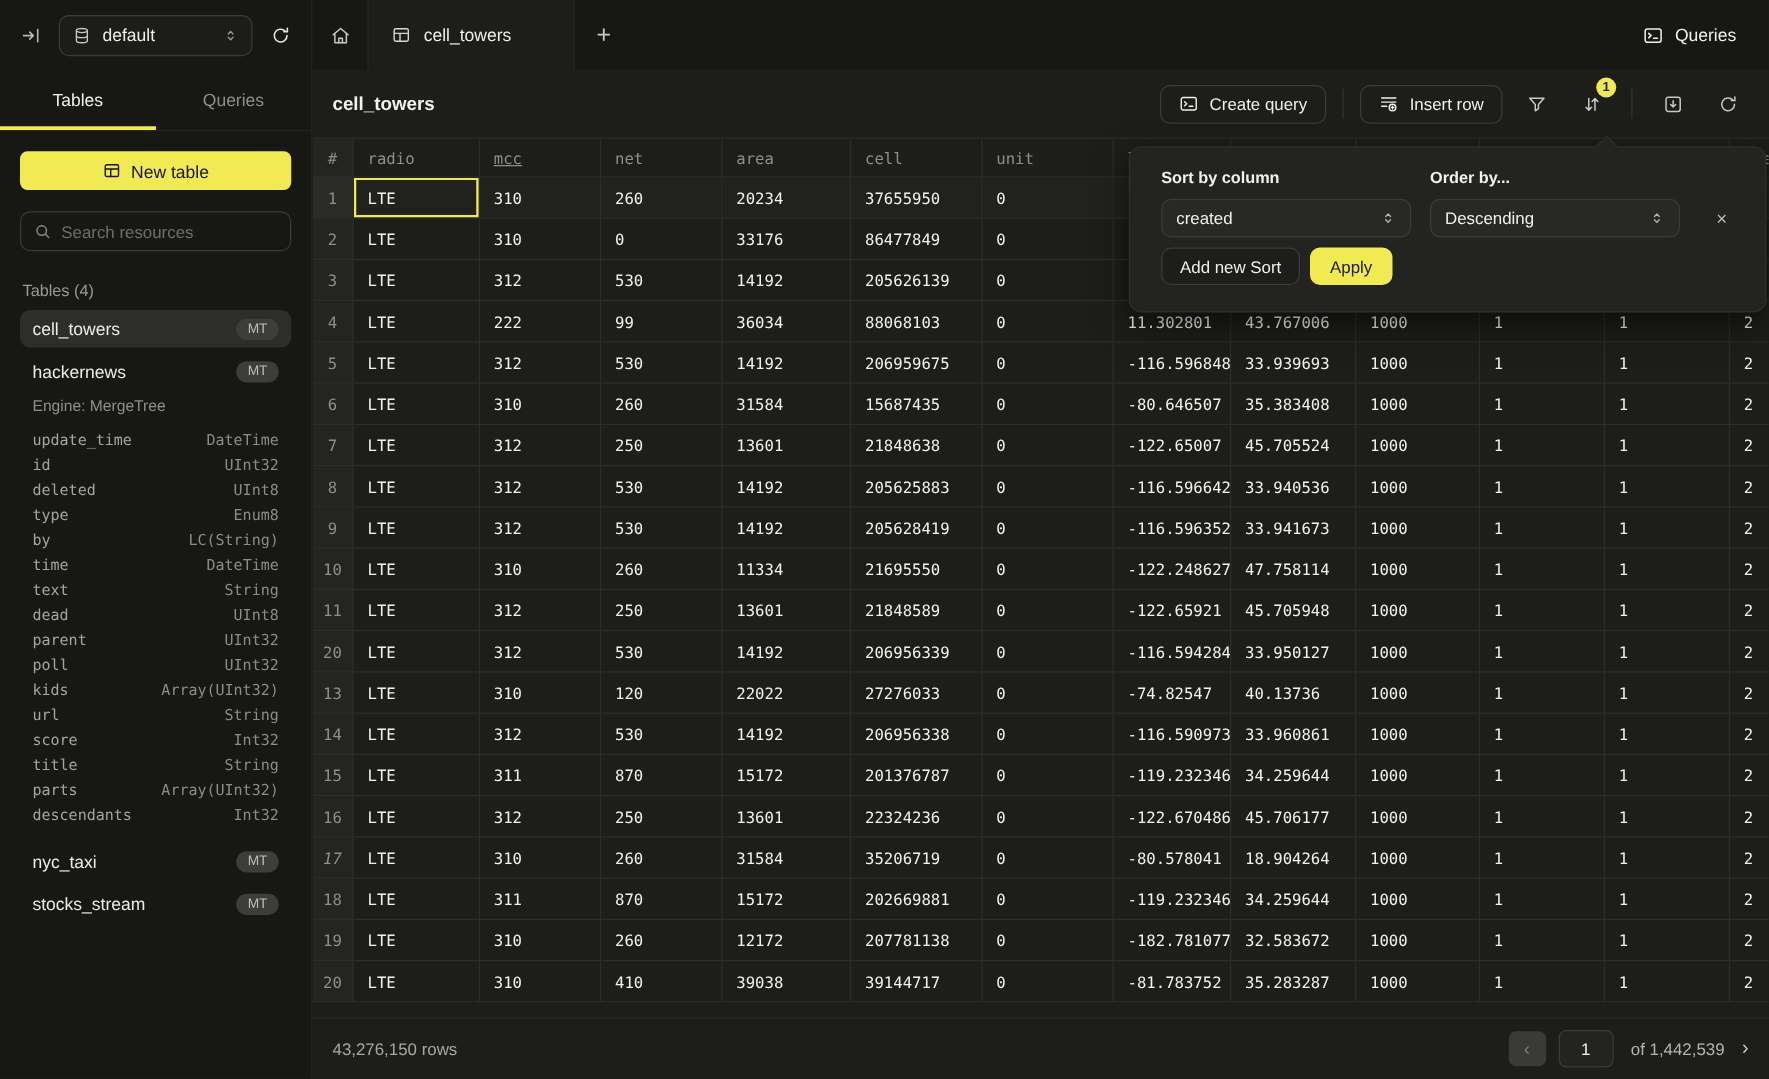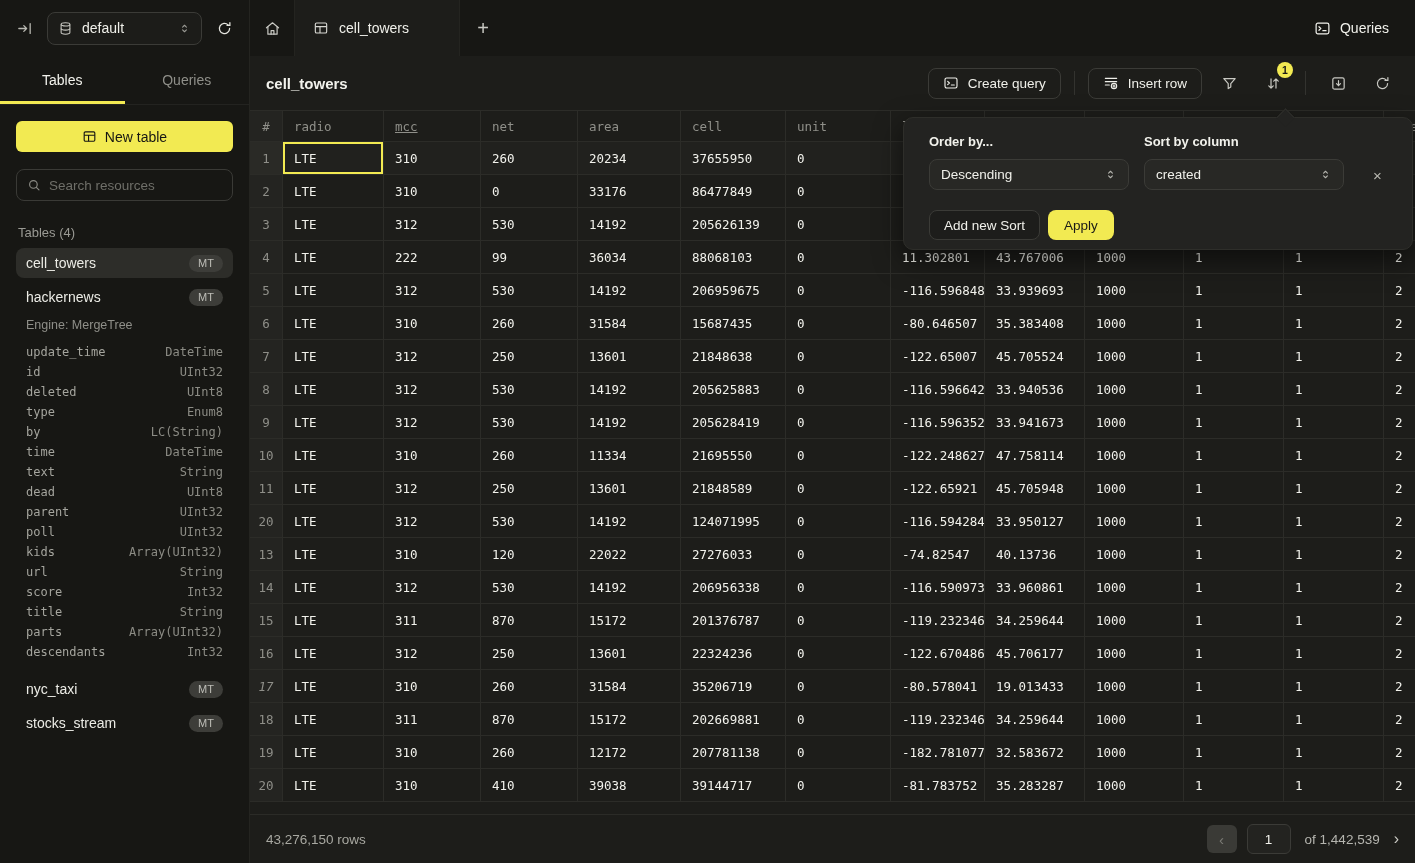--- a/index.html
+++ b/index.html
@@ -184,21 +184,21 @@
   .popup-select {
     width:200px; height:31px; background:#282825; border:1px solid #3b3b37;
     border-radius:8px; display:flex; align-items:center; justify-content:space-between;
     padding:0 11px; color:#f0f0ea; font-size:13.5px; cursor:pointer;
     font-family:"Liberation Sans", sans-serif;
   }
   .popup-x {
     background:none; border:none; color:#b9b9b2; font-size:15px; cursor:pointer;
     align-self:flex-end; margin:0 0 6px 14px;
   }
-  .popup-actions { display:flex; gap:8px; margin-top:20px;align-items:flex-end; }
+  .popup-actions { display:flex; gap:8px; margin-top:8px;align-items:flex-end; }
   .add-sort-btn {
     height:30px; padding:0 14px; background:#1d1d1b; border:1px solid #3b3b37;
     border-radius:8px; color:#f0f0ea; font-size:13.5px; cursor:pointer;
     font-family:"Liberation Sans", sans-serif;
   }
   .apply-btn {
     height:30px; padding:0 16px; background:var(--yellow); border:none;
     border-radius:8px; color:#1a1a17; font-size:13.5px; cursor:pointer;
     font-family:"Liberation Sans", sans-serif;
   }
@@ -626,21 +626,21 @@
           <div class="td" style="width: 100px;">1</div>
           <div class="td" style="width: 100px;">1</div>
           <div class="td" style="width: 120px;">2</div>
         </div>
         <div class="tr">
           <div class="td numcol" style="width: 33px;">20</div>
           <div class="td" style="width: 101px;">LTE</div>
           <div class="td" style="width: 97px;">312</div>
           <div class="td" style="width: 97px;">530</div>
           <div class="td" style="width: 103px;">14192</div>
-          <div class="td" style="width: 105px;">124071995</div>
+          <div class="td" style="width: 105px;">206956339</div>
           <div class="td" style="width: 105px;">0</div>
           <div class="td" style="width: 94px;">-116.594284</div>
           <div class="td" style="width: 100px;">33.950127</div>
           <div class="td" style="width: 99px;">1000</div>
           <div class="td" style="width: 100px;">1</div>
           <div class="td" style="width: 100px;">1</div>
           <div class="td" style="width: 120px;">2</div>
         </div>
         <div class="tr">
           <div class="td numcol" style="width: 33px;">13</div>
@@ -704,21 +704,21 @@
         </div>
         <div class="tr">
           <div class="td numcol" style="width: 33px; font-style: italic;">17</div>
           <div class="td" style="width: 101px;">LTE</div>
           <div class="td" style="width: 97px;">310</div>
           <div class="td" style="width: 97px;">260</div>
           <div class="td" style="width: 103px;">31584</div>
           <div class="td" style="width: 105px;">35206719</div>
           <div class="td" style="width: 105px;">0</div>
           <div class="td" style="width: 94px;">-80.578041</div>
-          <div class="td" style="width: 100px;">19.013433</div>
+          <div class="td" style="width: 100px;">18.904264</div>
           <div class="td" style="width: 99px;">1000</div>
           <div class="td" style="width: 100px;">1</div>
           <div class="td" style="width: 100px;">1</div>
           <div class="td" style="width: 120px;">2</div>
         </div>
         <div class="tr">
           <div class="td numcol" style="width: 33px;">18</div>
           <div class="td" style="width: 101px;">LTE</div>
           <div class="td" style="width: 97px;">311</div>
           <div class="td" style="width: 97px;">870</div>
@@ -773,34 +773,34 @@
     <input class="pg-input" value="1" style="">
     <span class="pg-of">of 1,442,539</span>
     <button class="pg-next">›</button>
   </div>
 </div>
 
 <div class="sort-popup">
   <div class="popup-caret"></div>
   <div class="popup-grid">
     <div class="popup-col">
-      <div class="popup-label">Order by...</div>
+      <div class="popup-label">Sort by column</div>
       <div class="popup-select">
-        <span>Descending</span>
+        <span>created</span>
         <span>
           <svg width="13" height="13" viewBox="0 0 24 24" fill="none" stroke="#b5b5af" stroke-width="2" stroke-linecap="round" stroke-linejoin="round">
               <path d="M8.5 9.5L12 6l3.5 3.5M8.5 14.5L12 18l3.5-3.5"></path>
             </svg>
         </span>
       </div>
     </div>
     <div class="popup-col">
-      <div class="popup-label">Sort by column</div>
+      <div class="popup-label">Order by...</div>
       <div class="popup-select">
-        <span>created</span>
+        <span>Descending</span>
         <span>
           <svg width="13" height="13" viewBox="0 0 24 24" fill="none" stroke="#b5b5af" stroke-width="2" stroke-linecap="round" stroke-linejoin="round">
               <path d="M8.5 9.5L12 6l3.5 3.5M8.5 14.5L12 18l3.5-3.5"></path>
             </svg>
         </span>
       </div>
     </div>
     <button class="popup-x">×</button>
   </div>
   <div class="popup-actions">

